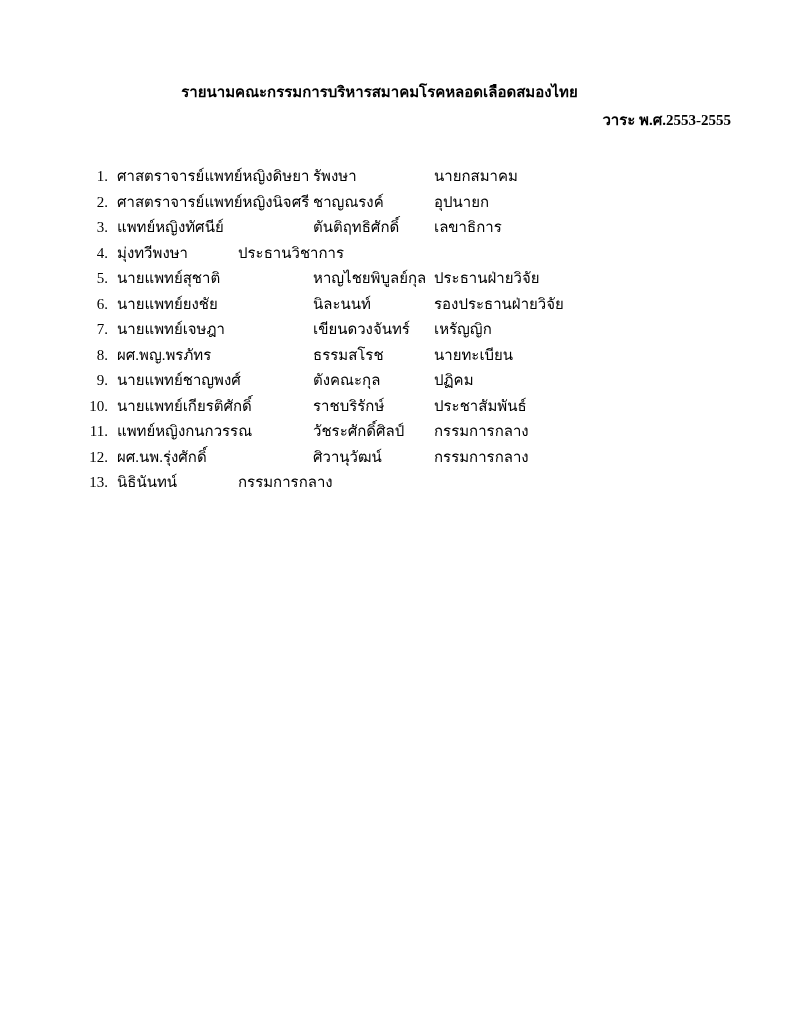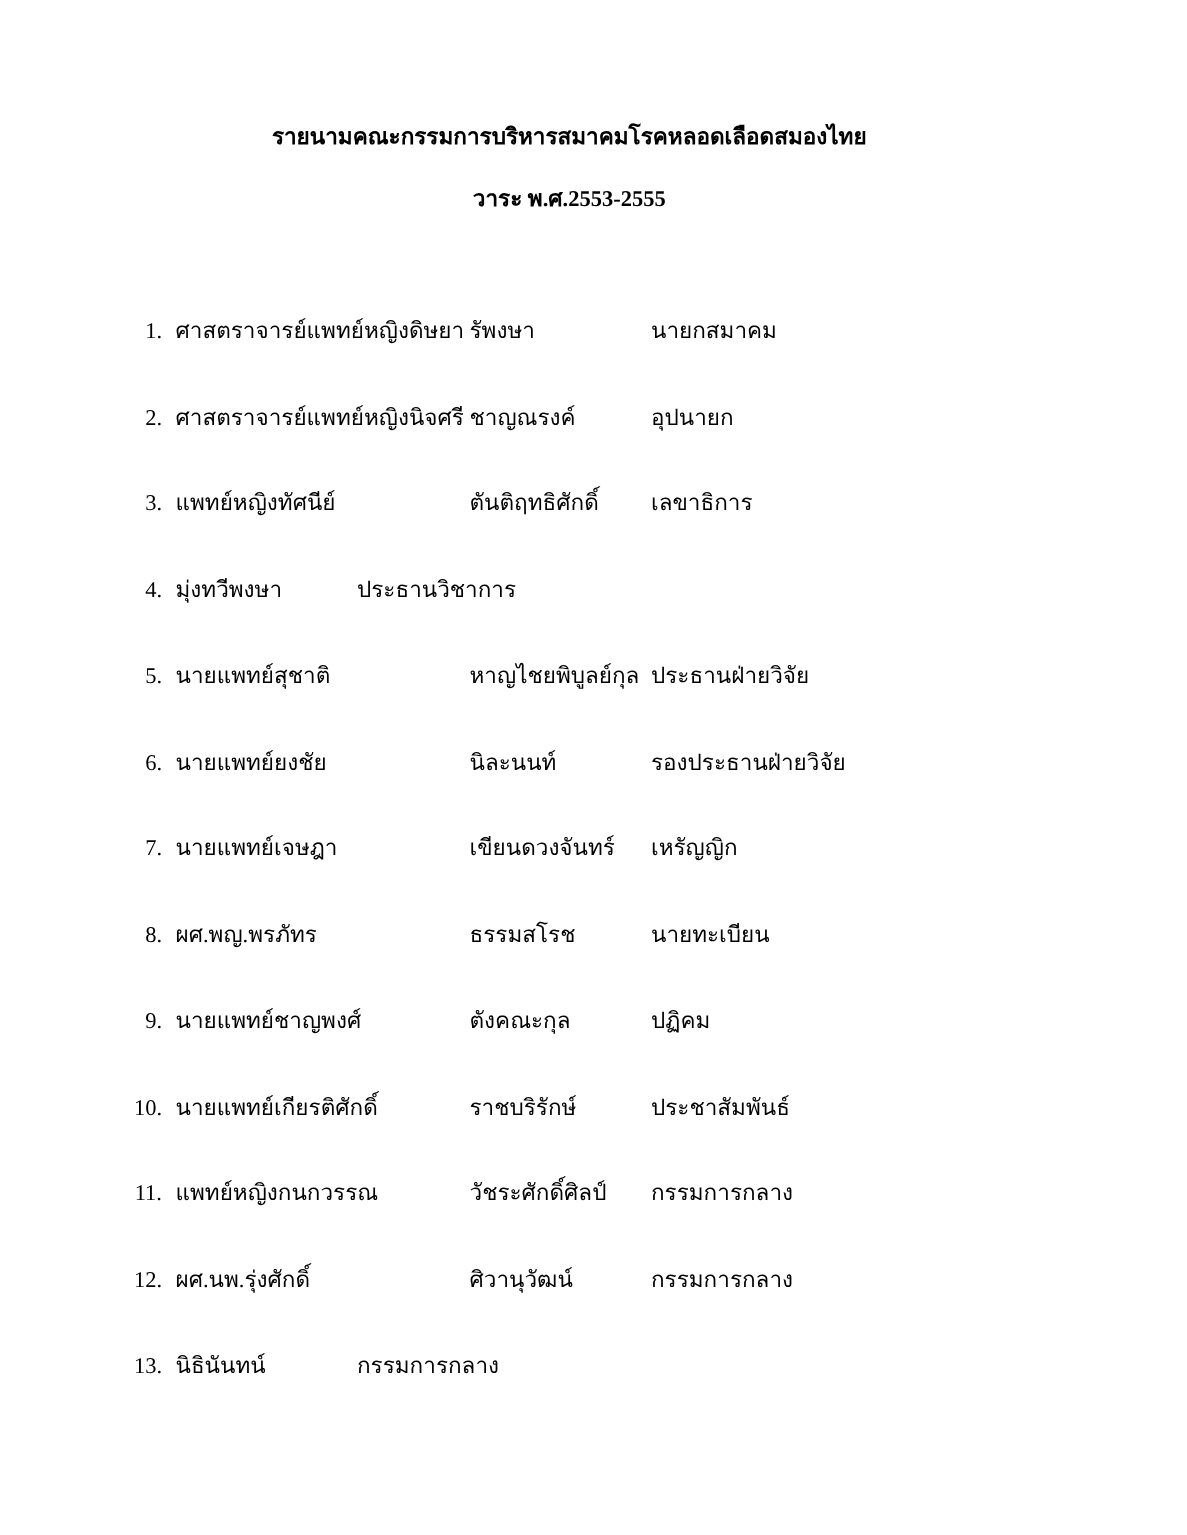--- a/index.html
+++ b/index.html
@@ -23,25 +23,25 @@
     position: relative;
   }
   .doc-title {
     text-align: center;
     font-weight: bold;
     font-size: 15px;
     line-height: 28px;
     letter-spacing: 0px;
   }
   .doc-subtitle {
-    text-align: center;
+    text-align: right;
     font-weight: bold;
     font-size: 15px;
     line-height: 28px;
-    margin-top: 13px;
+    margin-top: 0;
   }
   .roster {
     margin-top: 30px;
     margin-left: 48px;
   }
   .roster-row {
     display: flex;
     align-items: baseline;
     font-size: 15px;
     line-height: 25.5px;
@@ -56,21 +56,20 @@
   .cell-name {
     width: 196px;
     flex: 0 0 auto;
   }
   .cell-surname {
     width: 121px;
     flex: 0 0 auto;
   }
   .cell-role {
     flex: 0 0 auto;
-    margin-top: 32px;
   }
 </style>
 </head>
 <body>
 
 <div class="page">
 
   <div class="doc-title">รายนามคณะกรรมการบริหารสมาคมโรคหลอดเลือดสมองไทย</div>
   <div class="doc-subtitle">วาระ พ.ศ.2553-2555</div>
 

